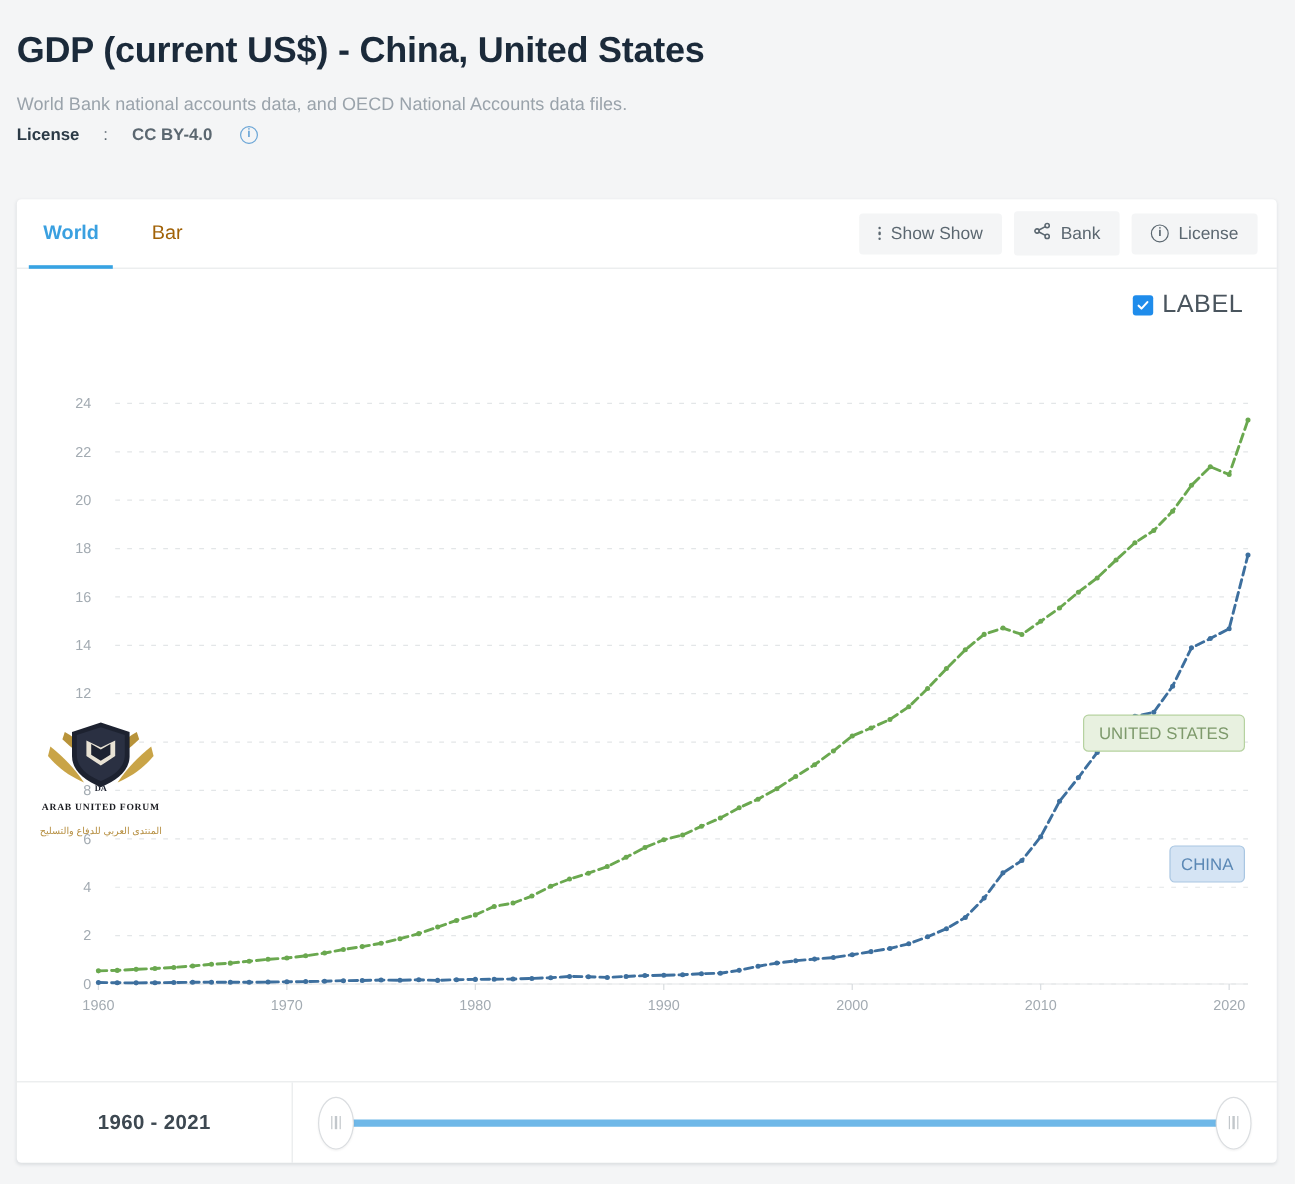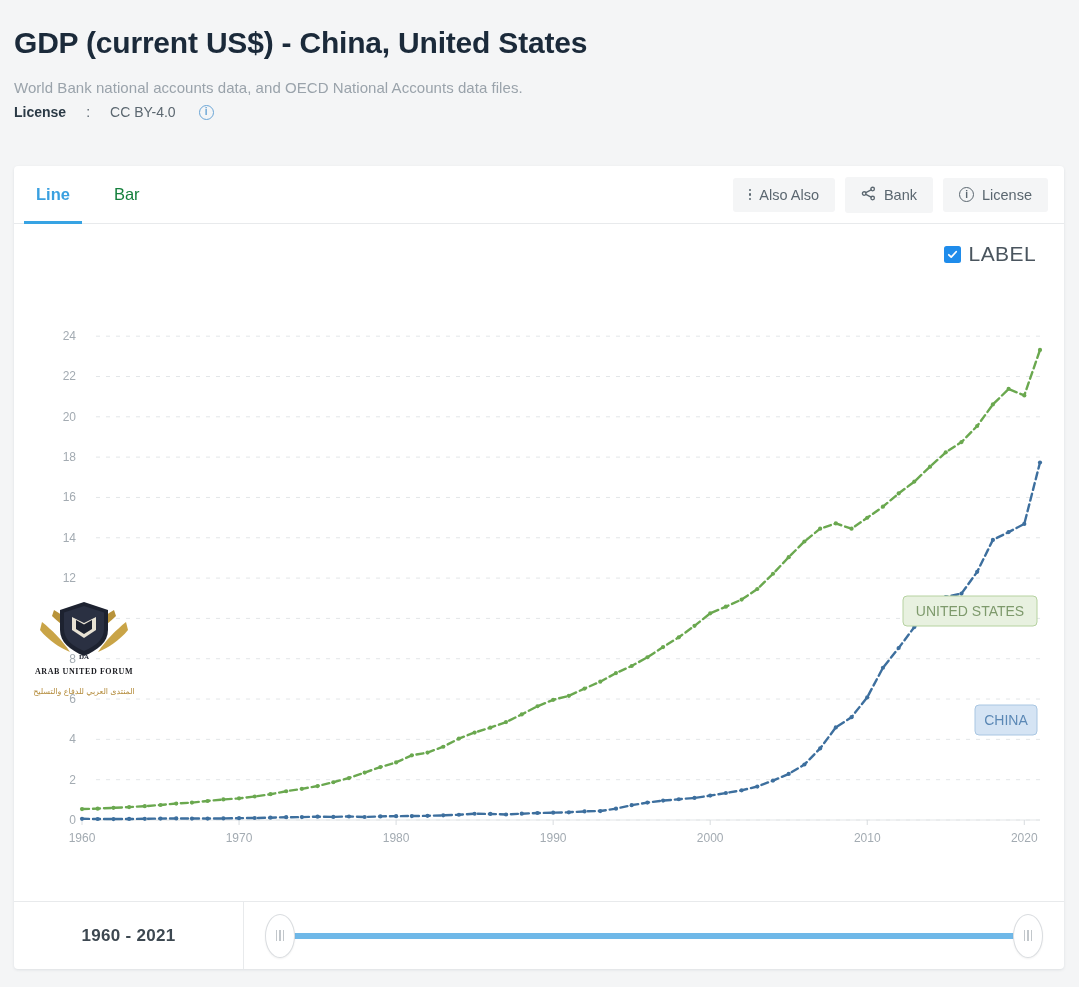--- a/index.html
+++ b/index.html
@@ -35,21 +35,21 @@
   .license-line {
     font-size: 14px;
     color: #5b6770;
     display: flex;
     align-items: center;
     gap: 20px;
     margin-bottom: 20px;
   }
   .license-line .lic-key { font-weight: bold; color: #2b3a46; }
   .license-line .lic-sep { color: #5b6770; }
-  .license-line .lic-val { color: #5b6770; }
+  .license-line .lic-val { color: #5b6770; font-weight: bold; }
   .info-circle {
     display: inline-flex;
     align-items: center;
     justify-content: center;
     width: 15px; height: 15px;
     border-radius: 50%;
     border: 1.2px solid #6aa5d6;
     color: #6aa5d6;
     font-size: 10px;
     font-weight: bold;
@@ -77,21 +77,21 @@
     padding: 0 16px 0 0;
   }
   .tabs { display: flex; align-items: center; height: 100%; }
   .tab {
     position: relative;
     height: 100%;
     display: flex;
     align-items: center;
     padding: 0 22px;
     font-size: 16.5px;
-    color: #15803d;
+    color: #a16207;
     cursor: pointer;
   }
   .tab.active { color: #3aa0e0; font-weight: bold; }
   .tab.active::after {
     content: "";
     position: absolute;
     left: 10px; right: 10px; bottom: -1px;
     height: 3px;
     background: #37a3e3;
   }
@@ -272,35 +272,35 @@
       <span class="lic-val">CC BY-4.0</span>
       <span class="info-circle">i</span>
     </div>
   </div>
 
   <div class="card">
 
     <div class="tabbar">
       <div class="tabs">
         <div class="tab active">
-          <span>Line</span>
+          <span>World</span>
         </div>
         <div class="tab">
           <span>Bar</span>
         </div>
       </div>
 
       <div class="tb-actions">
         <button class="tb-btn">
           <span class="ic-dots">
               <i></i>
               <i></i>
               <i></i>
             </span>
-          <span>Also Also</span>
+          <span>Show Show</span>
         </button>
         <button class="tb-btn">
           <span>
             <svg width="15" height="15" viewBox="0 0 16 16" fill="none" stroke="#5b6770" stroke-width="1.4" stroke-linecap="round">
               <circle cx="12.4" cy="3.2" r="1.9"></circle>
               <circle cx="12.4" cy="12.8" r="1.9"></circle>
               <circle cx="3.4" cy="8" r="1.9"></circle>
               <line x1="5.1" y1="7.1" x2="10.8" y2="4.1"></line>
               <line x1="5.1" y1="8.9" x2="10.8" y2="11.9"></line>
             </svg>

